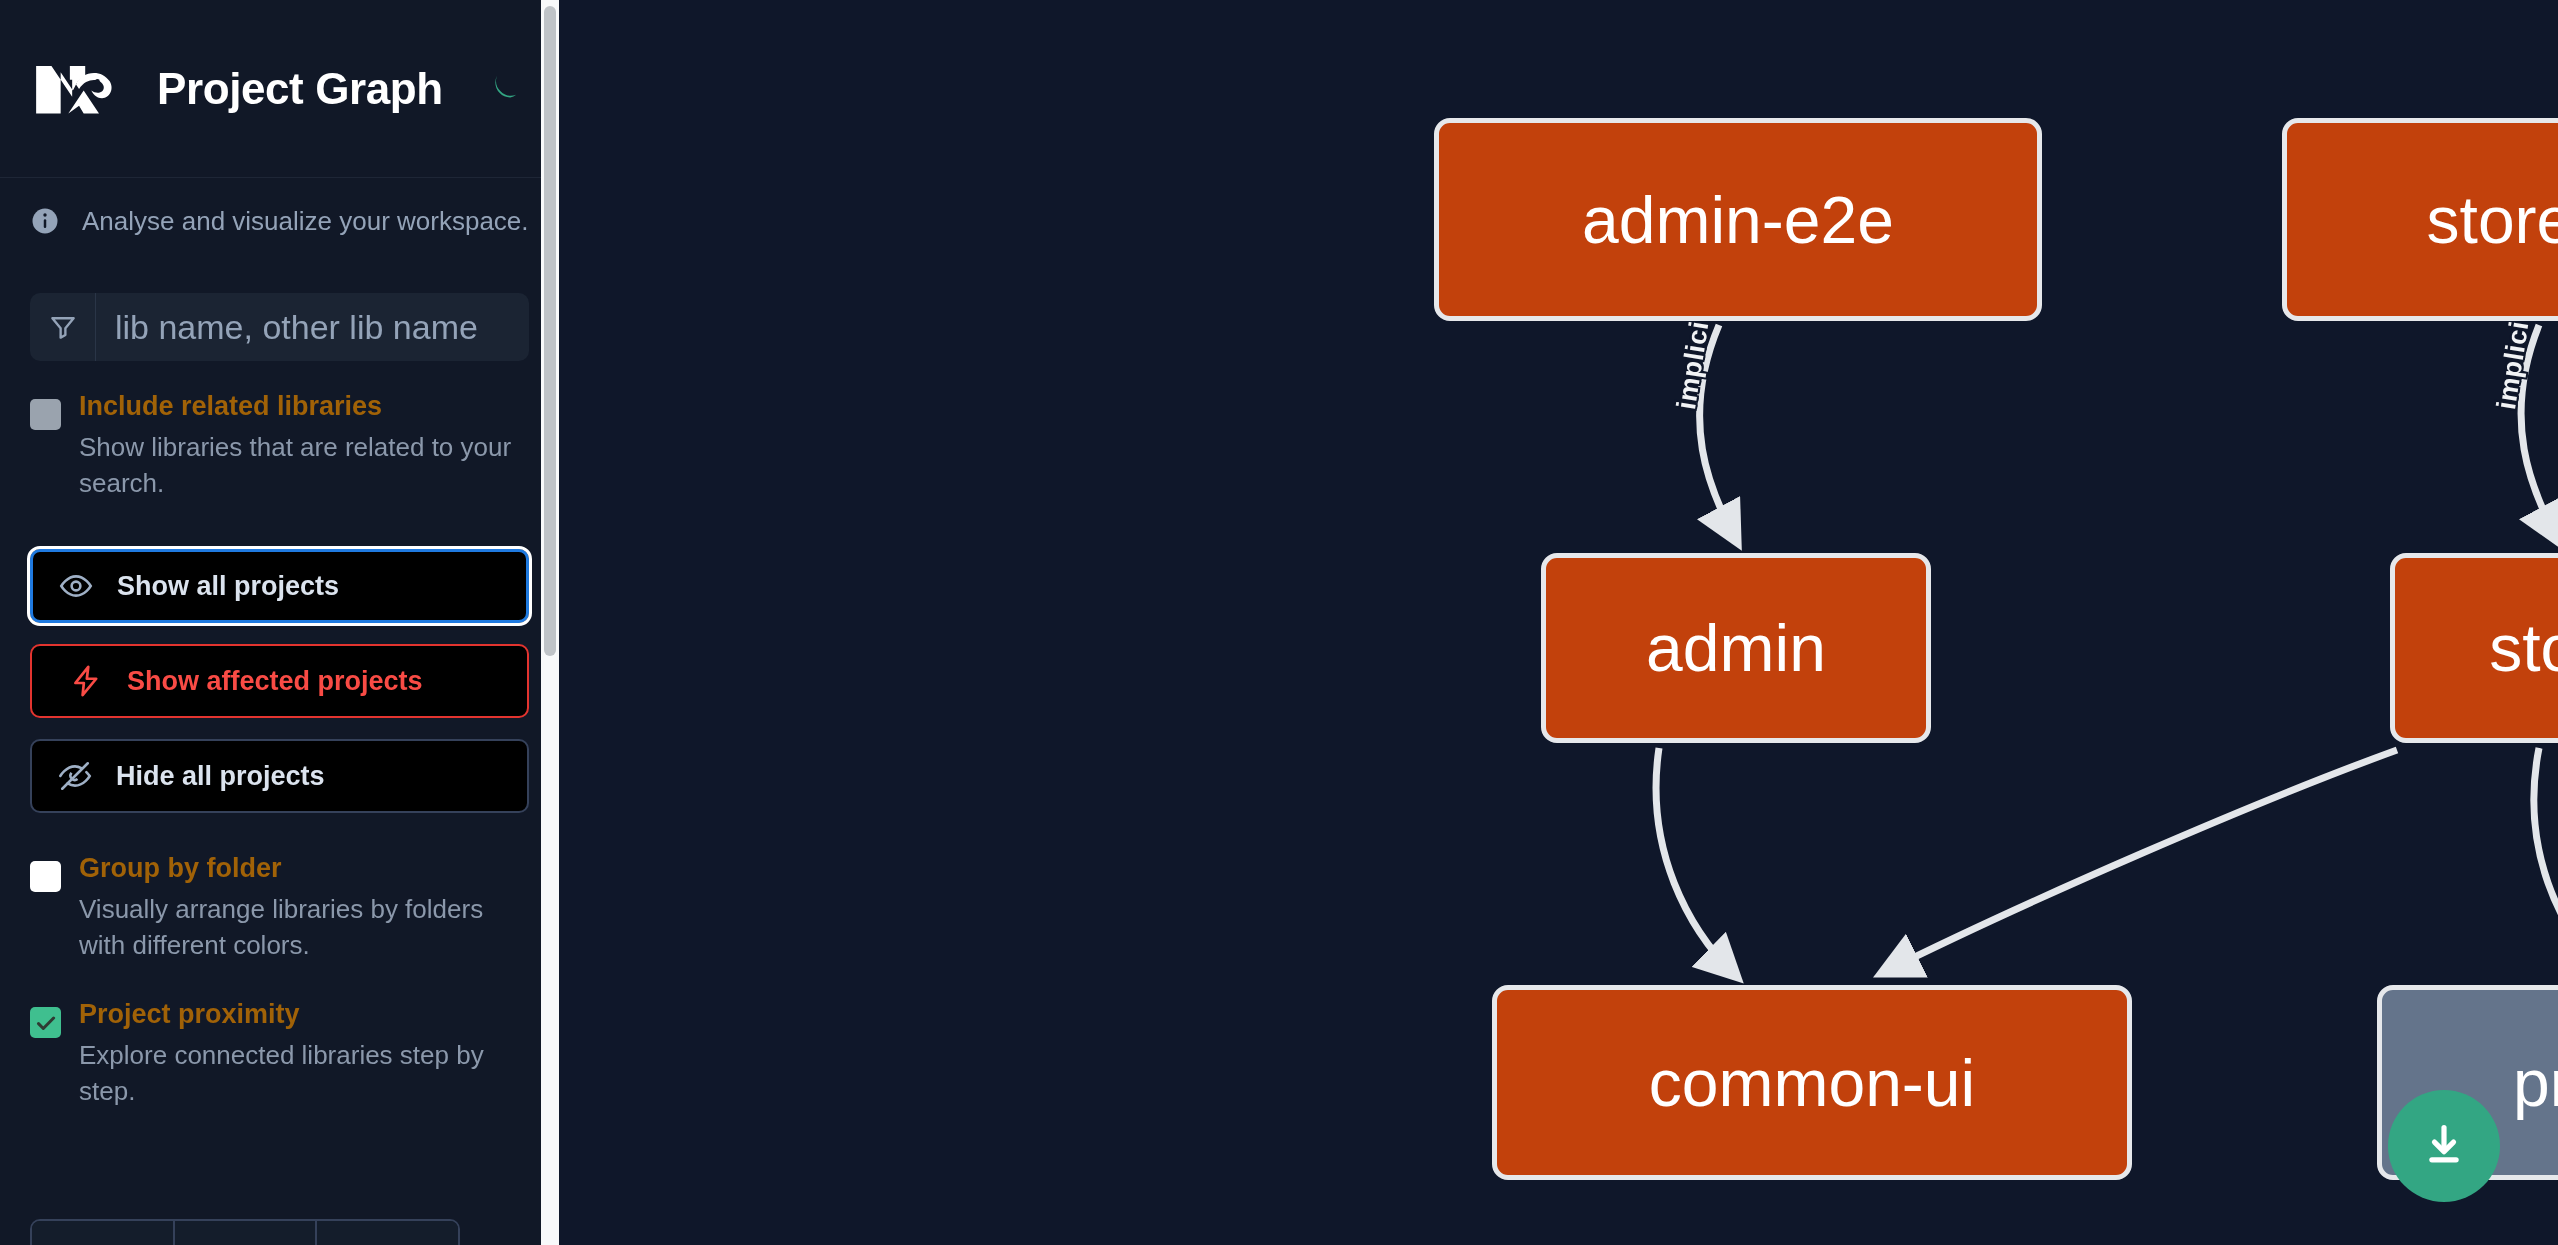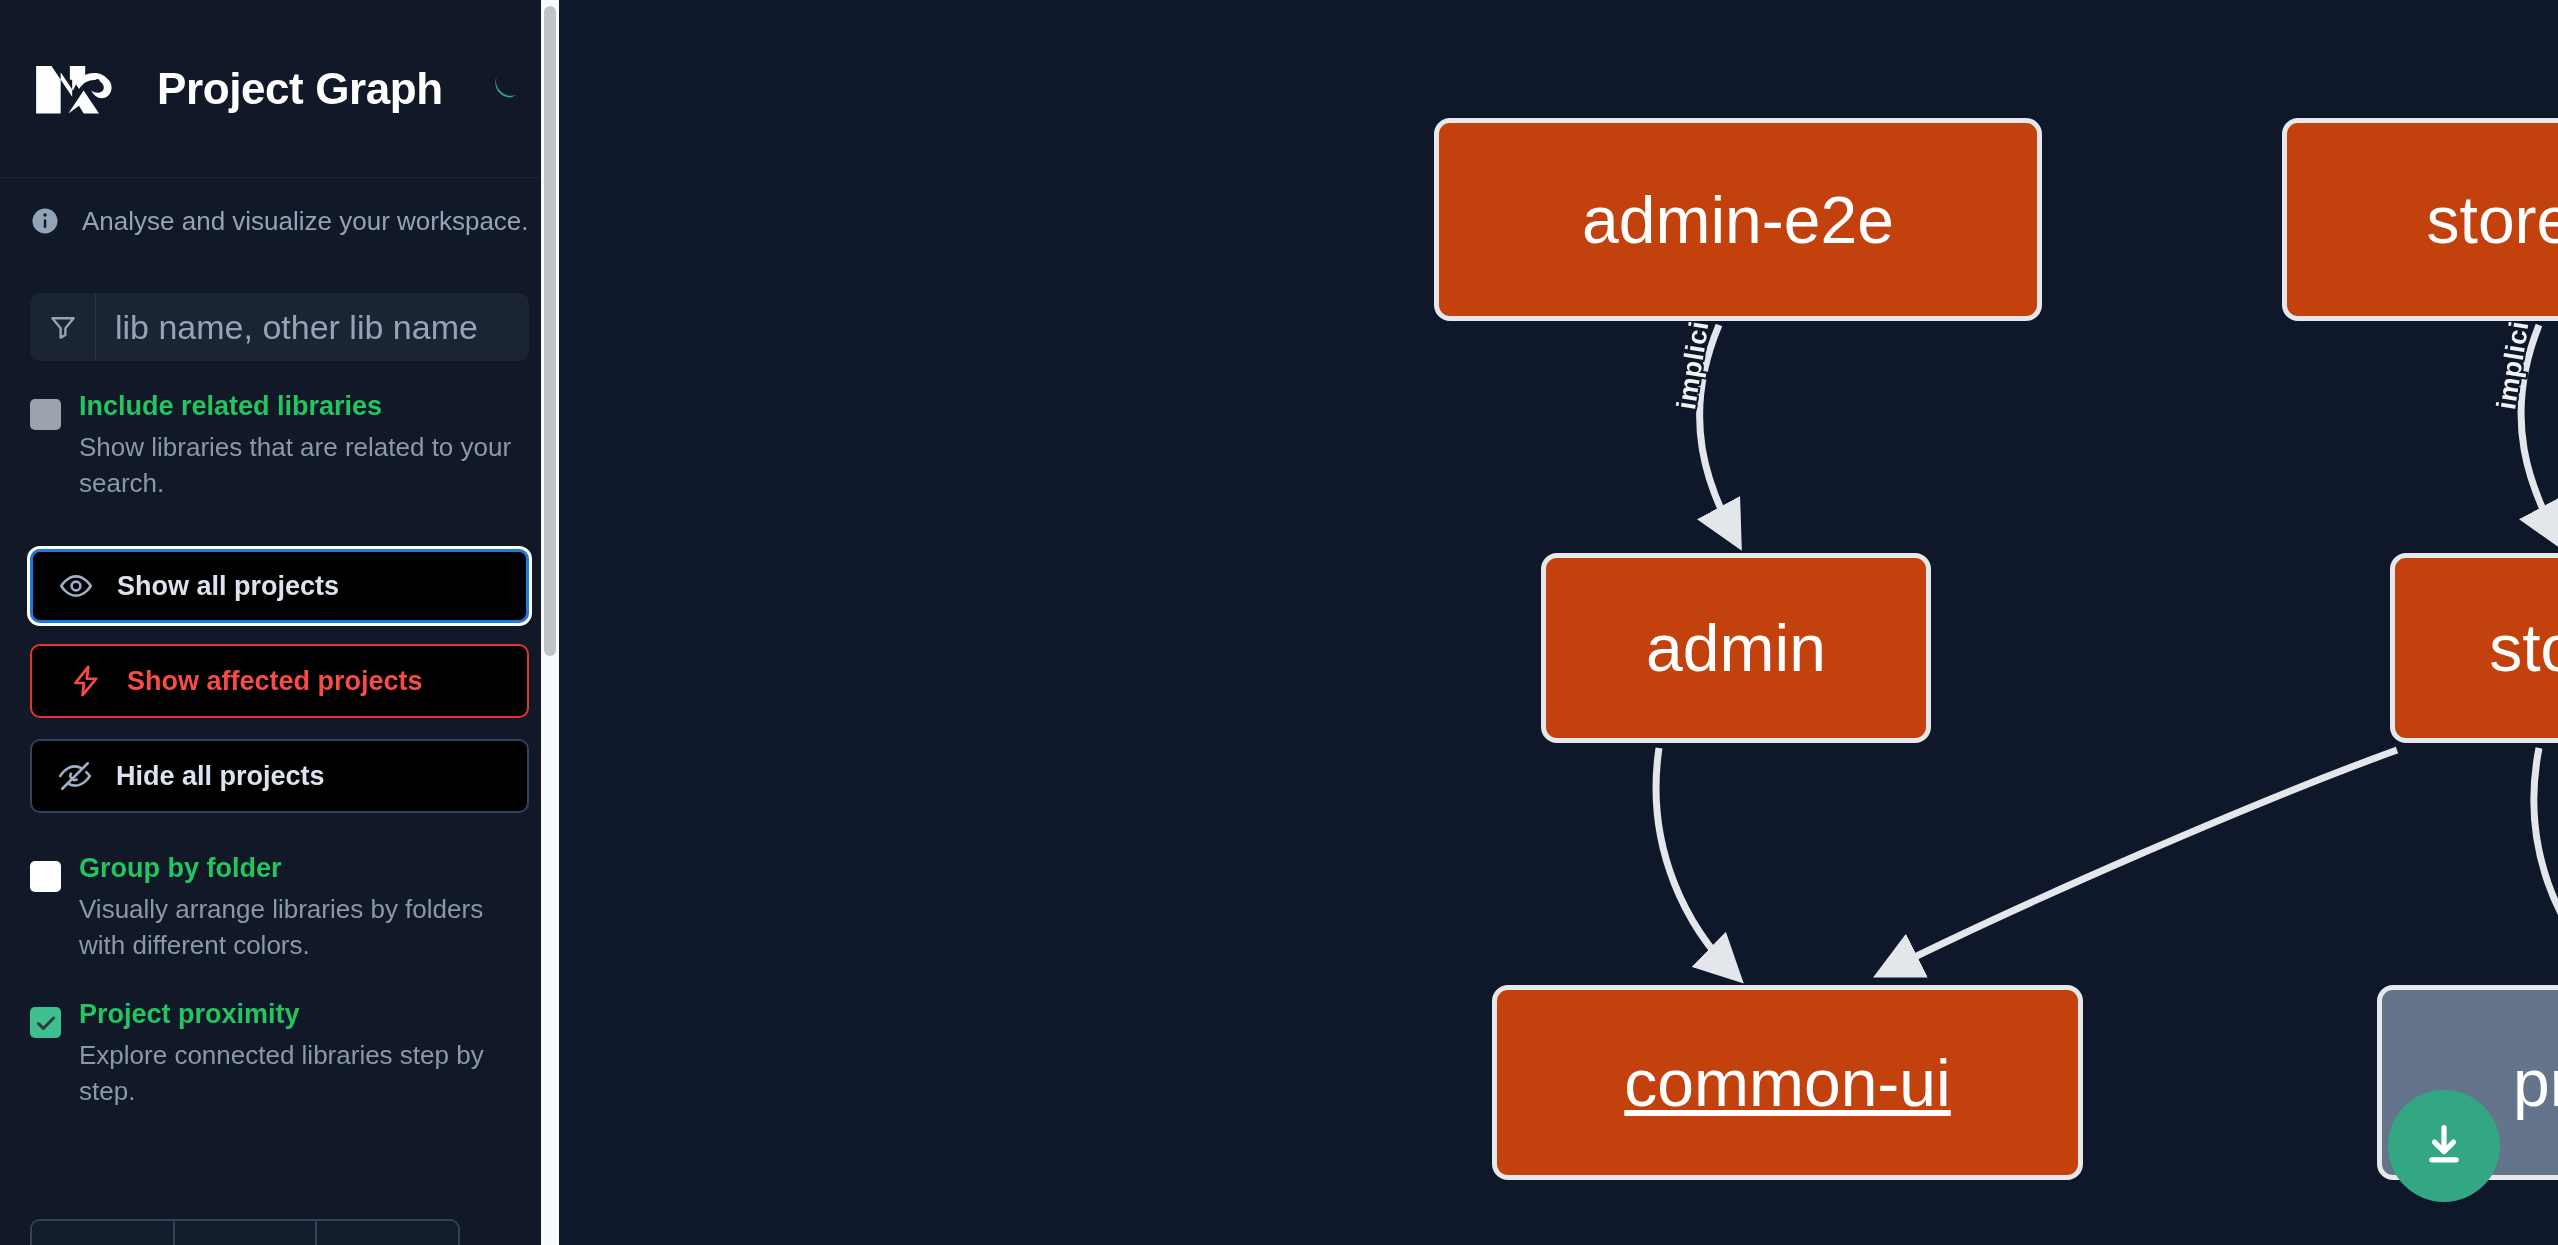--- a/index.html
+++ b/index.html
@@ -84,21 +84,21 @@
     width: 31px; height: 31px;
     flex: 0 0 31px;
     border-radius: 5px;
     margin-top: 6px;
     cursor: pointer;
     position: relative;
   }
   .cb.grey  { background: #9aa3ae; }
   .cb.white { background: #ffffff; }
   .cb.green { background: #3fbf8f; display:flex; align-items:center; justify-content:center; }
-  .check-label { color: #22c55e; font-size: 27px; font-weight: 700; line-height: 1.0; }
+  .check-label { color: #a16207; font-size: 27px; font-weight: 700; line-height: 1.0; }
   .check-desc  { color: #8b98ab; font-size: 26px; line-height: 1.37; margin-top: 10px; max-width: 455px; }
 
   .btn-stack { margin-top: 48px; display: flex; flex-direction: column; gap: 21px; }
   .gbtn {
     height: 74px;
     border-radius: 10px;
     display: flex; align-items: center;
     padding-left: 26px;
     gap: 24px;
     cursor: pointer;
@@ -347,21 +347,21 @@
     <div class="edge-label" style="left:1875px; top:345px; width:160px; transform:rotate(-81deg); text-align:center;">implicit</div>
 
     <div class="node red" style="left:875px; top:118px; width:608px; height:203px;">admin-e2e</div>
 
     <div class="node red" style="left:1723px; top:118px; width:568px; height:203px;">store-e2e</div>
 
     <div class="node red" style="left:982px; top:553px; width:390px; height:190px;">admin</div>
 
     <div class="node red" style="left:1831px; top:553px; width:345px; height:190px;">store</div>
 
-    <div class="node red" style="left:933px; top:985px; width:591px; height:195px;text-decoration:underline;">common-ui</div>
+    <div class="node red" style="left:933px; top:985px; width:640px; height:195px;">common-ui</div>
 
     <div class="node grey" style="left:1818px; top:985px; width:525px; height:195px;">products</div>
 
     <button class="download-fab" aria-label="download">
       <svg viewBox="0 0 24 24" width="52" height="52" aria-hidden="true">
         <path d="M12 3.5v10" stroke="#ffffff" stroke-width="2.4" stroke-linecap="round" fill="none"></path>
         <path d="M7.6 10.2 12 14.6l4.4-4.4" stroke="#ffffff" stroke-width="2.4" stroke-linecap="round" stroke-linejoin="round" fill="none"></path>
         <path d="M6.4 18.4h11.2" stroke="#ffffff" stroke-width="2.4" stroke-linecap="round" fill="none"></path>
       </svg>
     </button>

